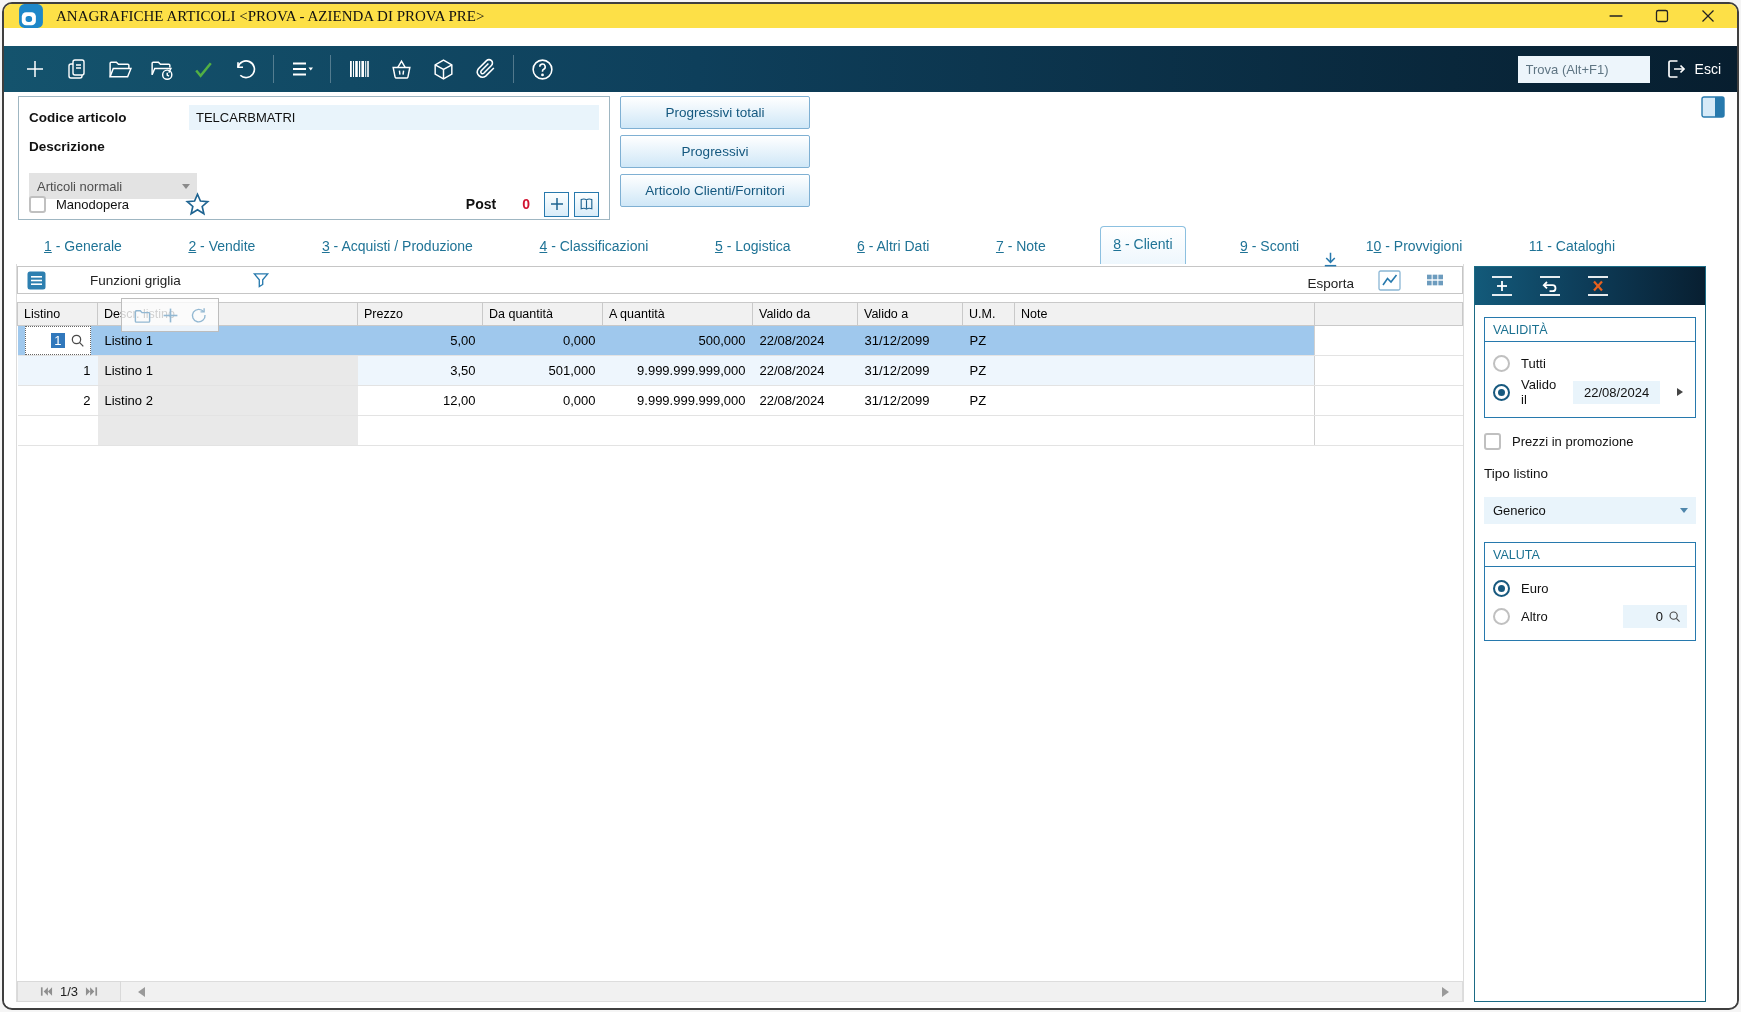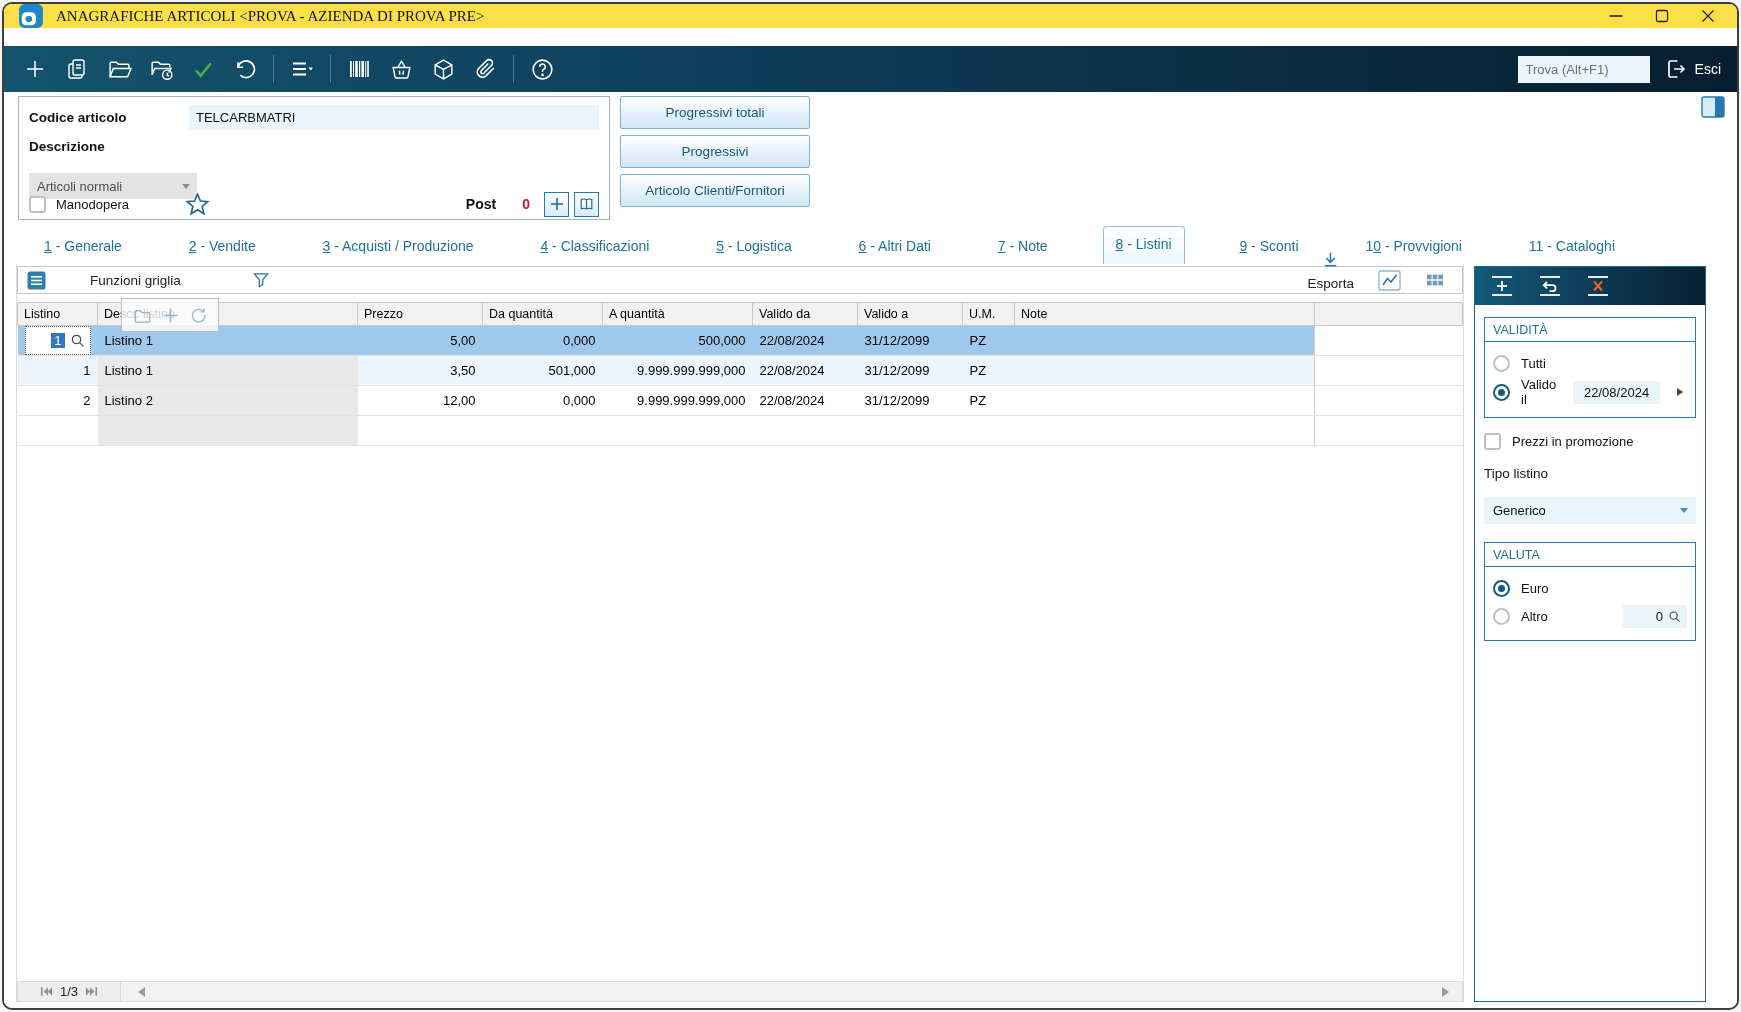--- a/index.html
+++ b/index.html
@@ -307,21 +307,21 @@
   </div>
 
   <div class="tabstrip">
     <div class="tab"><span class="pre"></span><span class="accel">1</span><span> - Generale</span></div>
     <div class="tab"><span class="pre"></span><span class="accel">2</span><span> - Vendite</span></div>
     <div class="tab"><span class="pre"></span><span class="accel">3</span><span> - Acquisti / Produzione</span></div>
     <div class="tab"><span class="pre"></span><span class="accel">4</span><span> - Classificazioni</span></div>
     <div class="tab"><span class="pre"></span><span class="accel">5</span><span> - Logistica</span></div>
     <div class="tab"><span class="pre"></span><span class="accel">6</span><span> - Altri Dati</span></div>
     <div class="tab"><span class="pre"></span><span class="accel">7</span><span> - Note</span></div>
-    <div class="tab active"><span class="pre"></span><span class="accel">8</span><span> - Listini</span></div>
+    <div class="tab active"><span class="pre"></span><span class="accel">8</span><span> - Clienti</span></div>
     <div class="tab"><span class="pre"></span><span class="accel">9</span><span> - Sconti</span></div>
     <div class="tab"><span class="pre">1</span><span class="accel">0</span><span> - Provvigioni</span></div>
     <div class="tab"><span class="pre">11</span><span class="accel"></span><span> - Cataloghi</span></div>
   </div>
 
   <div class="main">
     <div class="gridwrap">
 
       <div class="gridbar">
         <span>

